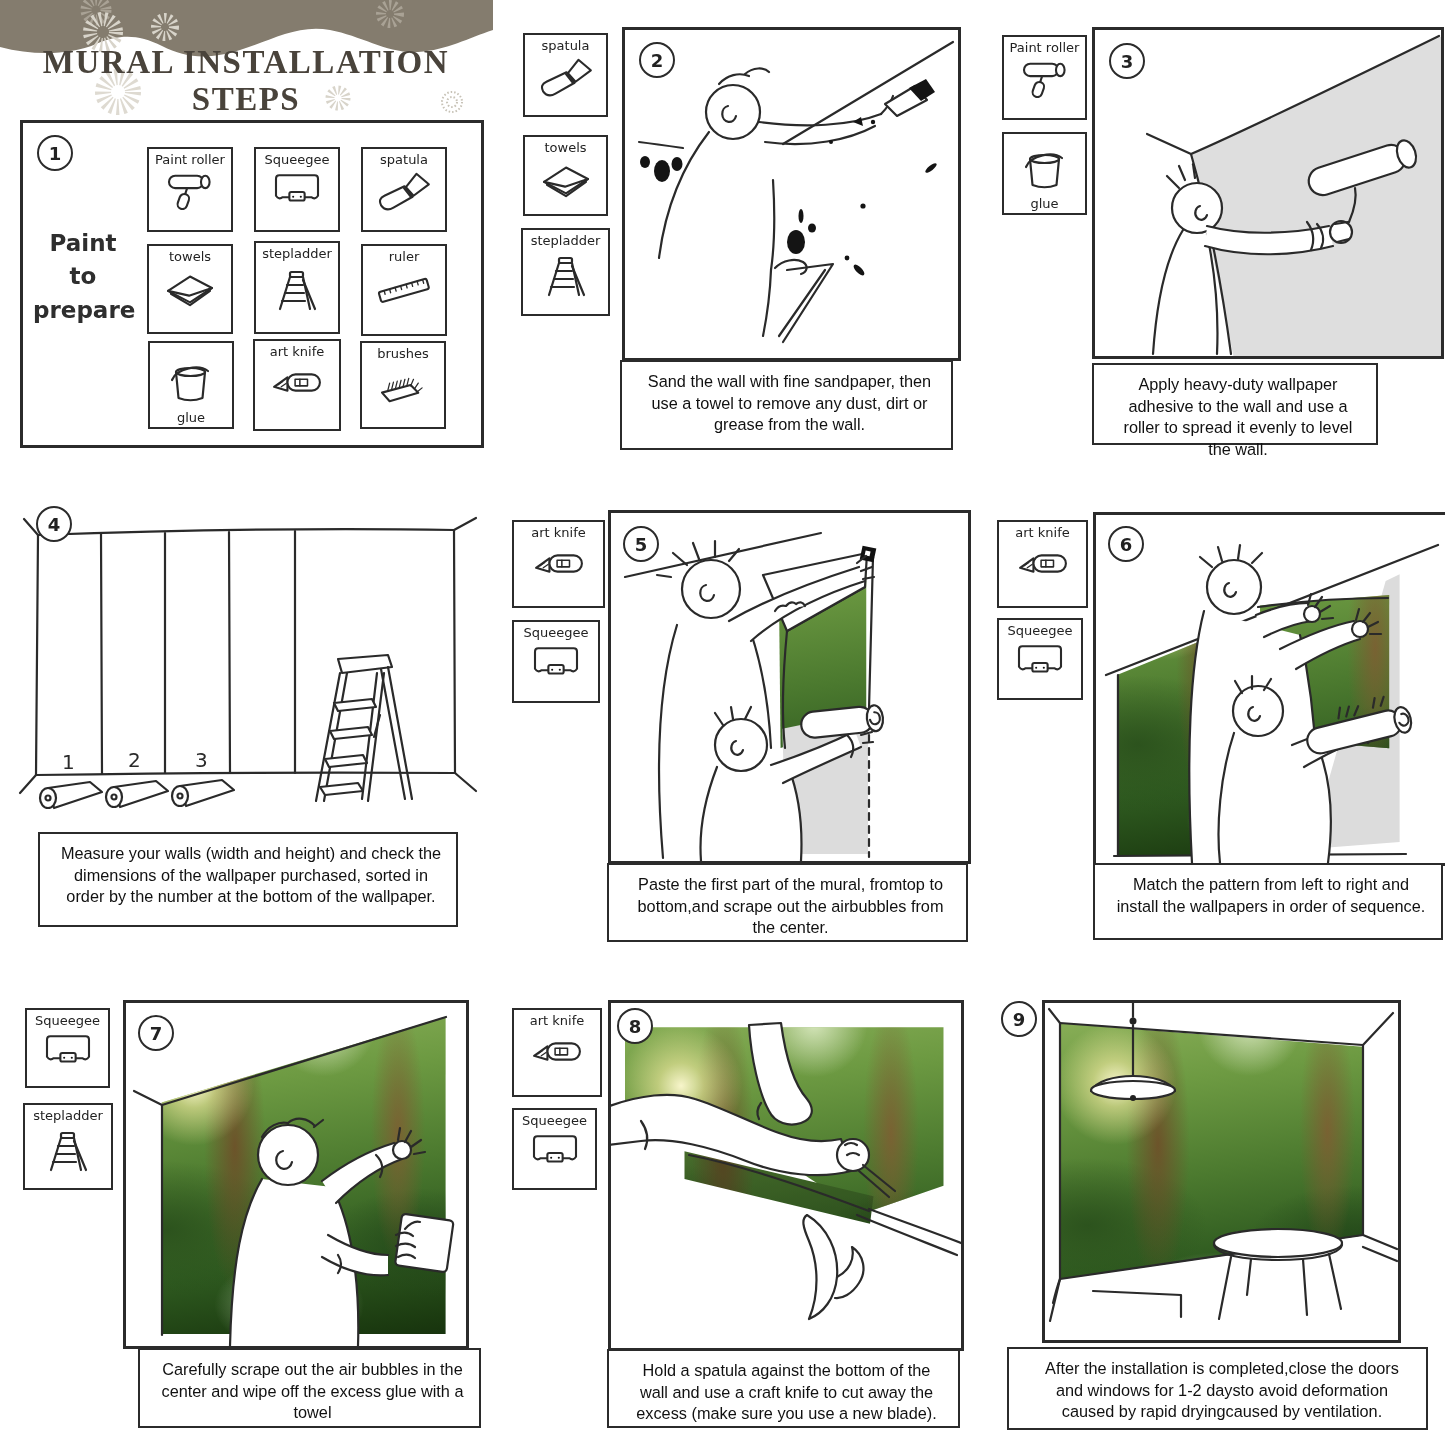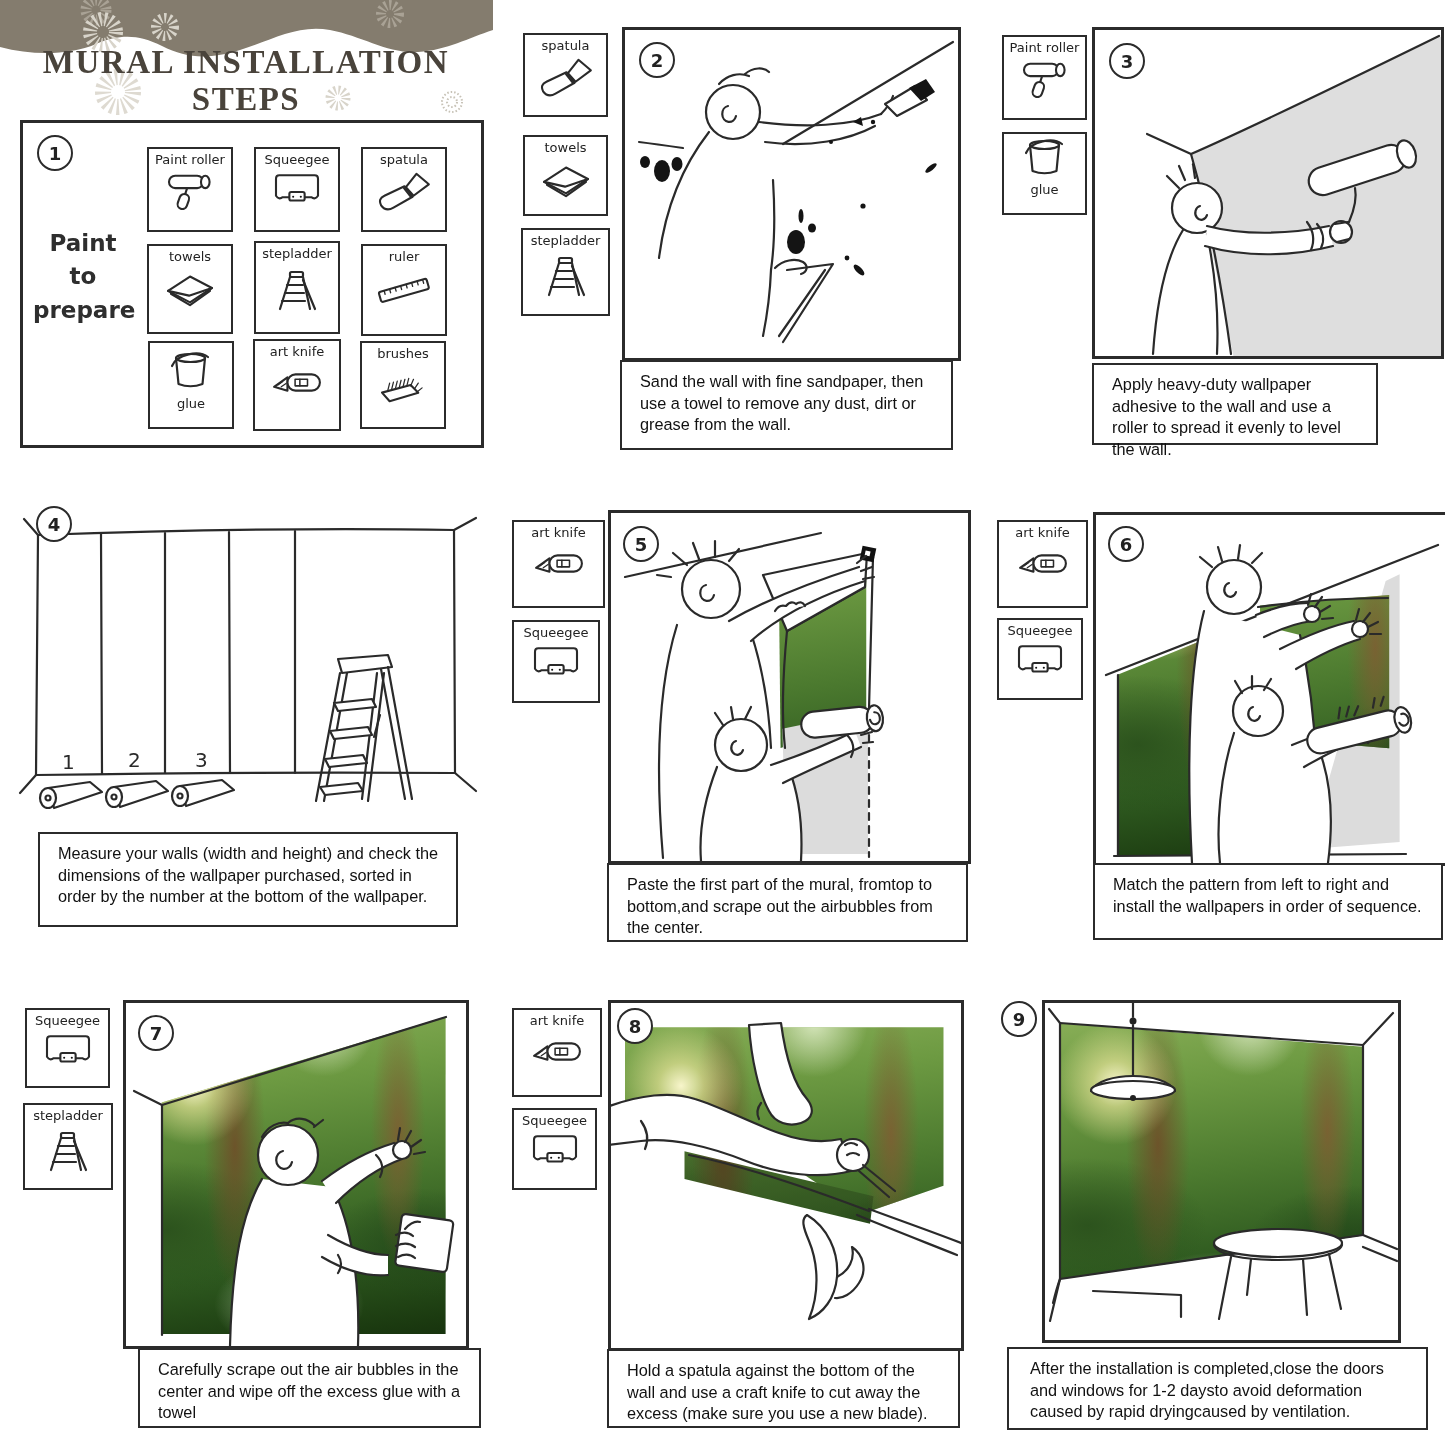--- a/index.html
+++ b/index.html
@@ -8,23 +8,23 @@
   .abs{position:absolute;}
   
   #banner{left:0;top:0;width:493px;height:120px;}
   #title{left:28px;top:44px;width:436px;text-align:center;
          font-family:"Liberation Serif",serif;font-weight:700;font-size:33px;
          letter-spacing:1.5px;color:#49433B;z-index:3;}
   
   .mainbox{border:3px solid #2B2B2B;background:#fff;overflow:hidden;}
   .caption{border:2px solid #2B2B2B;background:#fff;box-sizing:border-box;
            padding:9px 12px 8px 18px;}
-  .caption p{margin:0;font-size:16.3px;line-height:1.33;color:#111;}
+  .caption p{margin:0;font-size:16.3px;line-height:1.33;color:#111;text-align:center;}
   .toolbox{border:2px solid #2B2B2B;background:#fff;box-sizing:border-box;
-           display:flex;flex-direction:column;align-items:center;padding:3px 2px 16px;}
+           display:flex;flex-direction:column;align-items:center;padding:3px 2px 2px;}
   .toolbox.labelbottom{flex-direction:column-reverse;}
   .tlabel{font-family:"DejaVu Sans",sans-serif;font-size:13px;color:#222;white-space:nowrap;}
   .ticon{width:56px;height:42px;flex:0 0 auto;margin-top:3px;}
   .num{width:32px;height:32px;border:2.5px solid #2B2B2B;border-radius:50%;background:#fff;
        display:flex;align-items:center;justify-content:center;
        font-family:"DejaVu Sans",sans-serif;font-weight:700;font-size:18px;color:#222;z-index:5;}
   #tools-title{font-family:"DejaVu Sans",sans-serif;font-weight:700;font-size:23px;
        color:#2e2e2e;text-align:center;line-height:1.45;}
   
   .jungle{position:absolute;inset:0;background:

